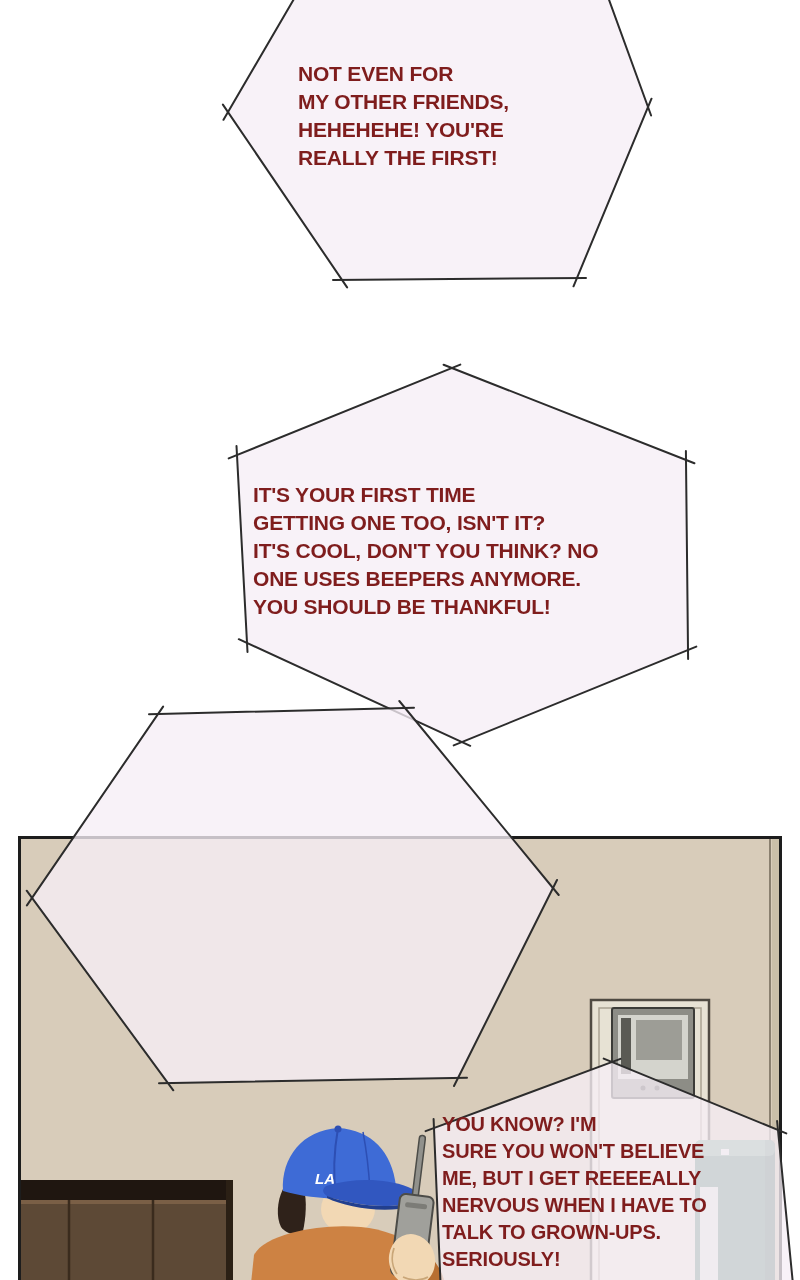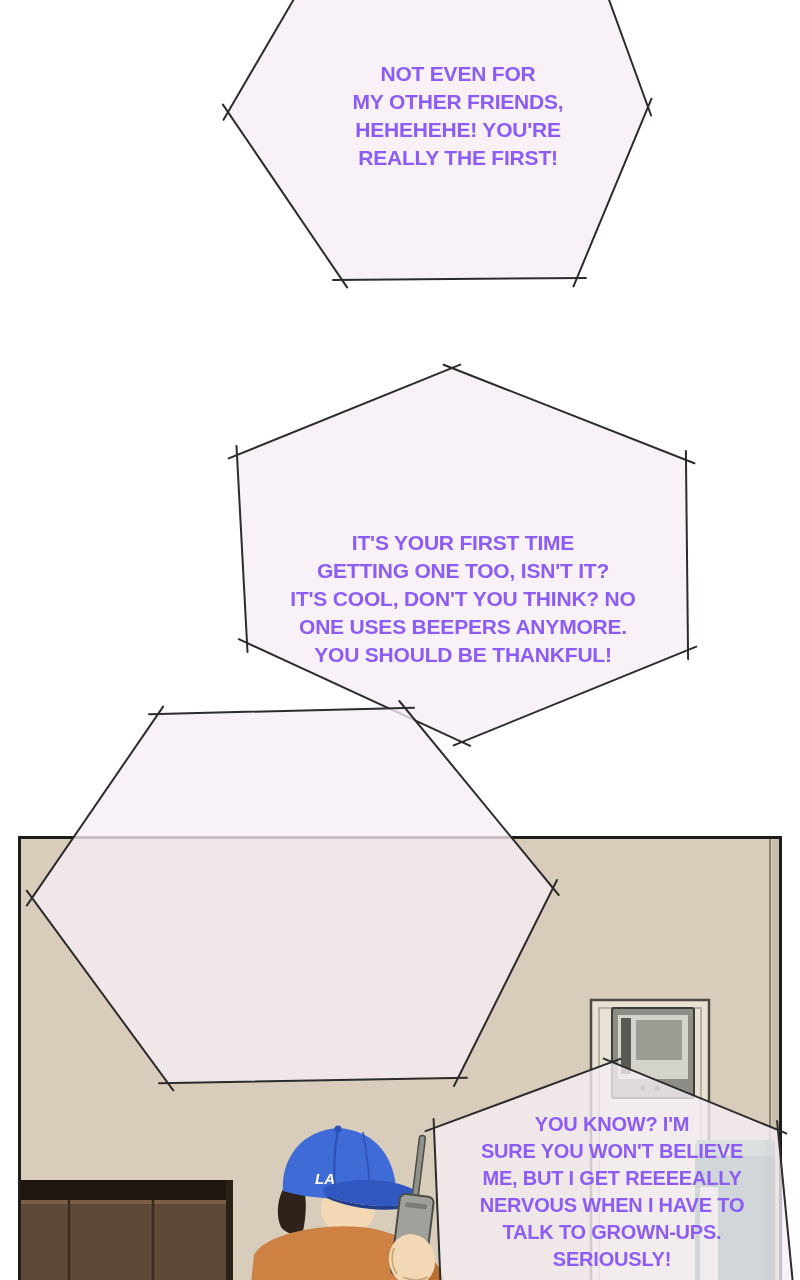--- a/index.html
+++ b/index.html
@@ -9,22 +9,22 @@
   }
   .panel{
     position:absolute;left:18px;top:836px;width:764px;height:460px;
     border:3px solid #1d1d1d;box-sizing:border-box;background:#d8ccba;
   }
   .panel svg{display:block;width:100%;height:100%;}
   .bubble-layer{position:absolute;left:0;top:0;width:800px;height:1280px;}
   .bubble-shape{fill:rgba(246,238,246,0.78);}
   .bubble-edge{stroke:#2c2c2c;stroke-width:2;stroke-linecap:round;}
   .bubble-text{
-    position:absolute;text-align:center;font-weight:700;font-size:21px;line-height:28px;
-    color:#8b5cf6;letter-spacing:-0.2px;white-space:pre-line;
+    position:absolute;font-weight:700;font-size:21px;line-height:28px;
+    color:#7f1d1d;letter-spacing:-0.2px;white-space:pre-line;
   }
   .bubble-text.small{font-size:20px;line-height:27px;}
   .cap-logo-text{font-size:15px;font-weight:bold;font-style:italic;fill:#ffffff;}
 </style>
 </head>
 <body>
 
 <div class="canvas">
 
   <div class="panel">
@@ -125,21 +125,21 @@
         <line x1="432.0" y1="1295.0" x2="803.0" y2="1295.0" class="bubble-edge"></line>
         <line x1="794.9" y1="1304.0" x2="777.1" y2="1121.0" class="bubble-edge"></line>
         <line x1="786.3" y1="1133.4" x2="603.7" y2="1058.6" class="bubble-edge"></line>
       </g>
   </svg>
 
   <div class="bubble-text" style="left:298px;top:60px;width:320px;">NOT EVEN FOR
 MY OTHER FRIENDS,
 HEHEHEHE! YOU'RE
 REALLY THE FIRST!</div>
-  <div class="bubble-text" style="left:253px;top:481px;width:420px;margin-top:48px;">IT'S YOUR FIRST TIME
+  <div class="bubble-text" style="left:253px;top:481px;width:420px;">IT'S YOUR FIRST TIME
 GETTING ONE TOO, ISN'T IT?
 IT'S COOL, DON'T YOU THINK? NO
 ONE USES BEEPERS ANYMORE.
 YOU SHOULD BE THANKFUL!</div>
   <div class="bubble-text small" style="left:442px;top:1111px;width:340px;">YOU KNOW? I'M
 SURE YOU WON'T BELIEVE
 ME, BUT I GET REEEEALLY
 NERVOUS WHEN I HAVE TO
 TALK TO GROWN-UPS.
 SERIOUSLY!</div>

